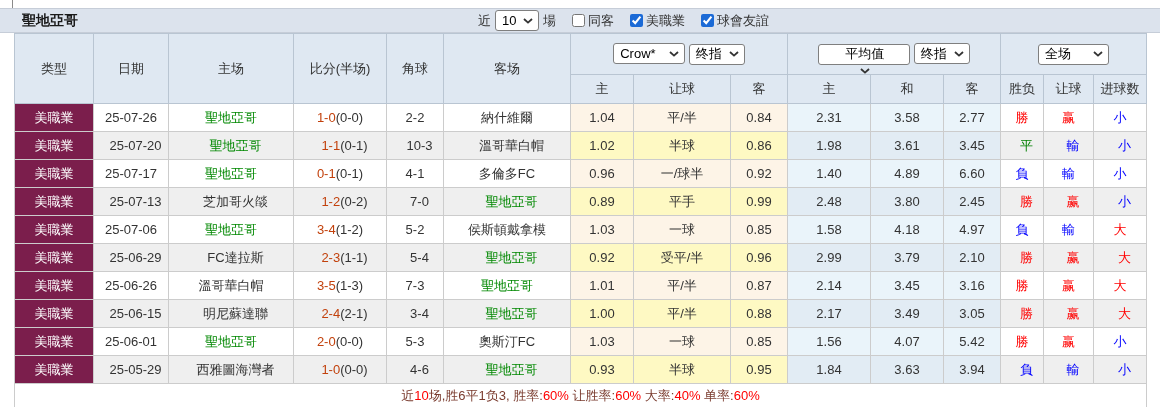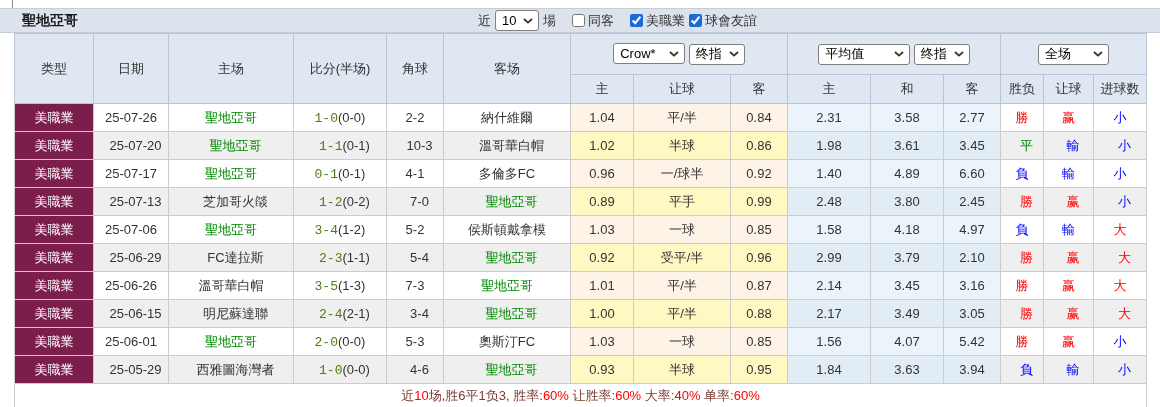--- a/index.html
+++ b/index.html
@@ -24,21 +24,21 @@
 
   .sel {
     display: inline-flex; align-items: center; justify-content: space-between;
     background: #fff; border: 1px solid #7f7f7f; border-radius: 3px;
     height: 21px; padding: 0 5px 0 6px; color: #000; cursor: default; gap: 5px;
   }
   .sel svg { flex: 0 0 auto; }
   .sel-count { width: 44px; }
   .sel-crow { min-width: 72px; }
   .sel-stage { min-width: 56px; align-items: center; }
-  .sel-avg { min-width: 92px; }
+  .sel-avg { min-width: 92px; flex-direction: column; }
   .sel-scope { min-width: 62px; gap: 22px; }
 
   table.matches {
     border-collapse: collapse; table-layout: fixed;
     width: 1132px; margin-left: 14px;
   }
   table.matches th, table.matches td {
     border: 1px solid #ccc; text-align: center; vertical-align: middle;
     overflow: hidden; white-space: nowrap; font-weight: normal;
   }
@@ -49,21 +49,21 @@
 
   td.c-type { background: #7b1e4c; color: #fff; font-weight: bold; border-color: #e6e6e6; }
   tr.odd  td.c-plain { background: #fff; }
   tr.even td.c-plain { background: #efefef; padding-left: 9px; }
   tr.odd  td.c-odds  { background: #fdf4e7; }
   tr.even td.c-odds  { background: #fef9c3; }
   tr.odd  td.c-avg   { background: #eaf4fa; }
   tr.even td.c-avg   { background: #e2ecf4; }
 
   td.c-team.focus { color: #008800; }
-  td.c-score .ft { color: #4d7c0f; font-family: Liberation Mono, monospace; }
+  td.c-score .ft { color: #c2410c; }
   td.c-score .ht { color: #333; }
   td.c-res { font-weight: bold; }
   .t-red { color: #ff0000; }
   .t-blue { color: #0000ff; }
   .t-green { color: #008000; }
 
   td.c-footer { height: 24px; background: #fff; border-color: #ccc; }
   .footer-text { color: #7a3b2e; }
   .footer-text .red { color: #ff0000; }
 
@@ -89,21 +89,21 @@
     </span>
     <span>場</span>
     <label>
       <input type="checkbox" style="">
       <span>同客</span>
     </label>
     <label>
       <input type="checkbox" checked="" style="">
       <span>美職業</span>
     </label>
-    <label style="margin-left:0;">
+    <label style="margin-left:12px;">
       <input type="checkbox" checked="" style="">
       <span>球會友誼</span>
     </label>
   </div>
 </div>
 
 <table class="matches">
   <colgroup>
     <col style="width:79px">
       <col style="width:75px">

